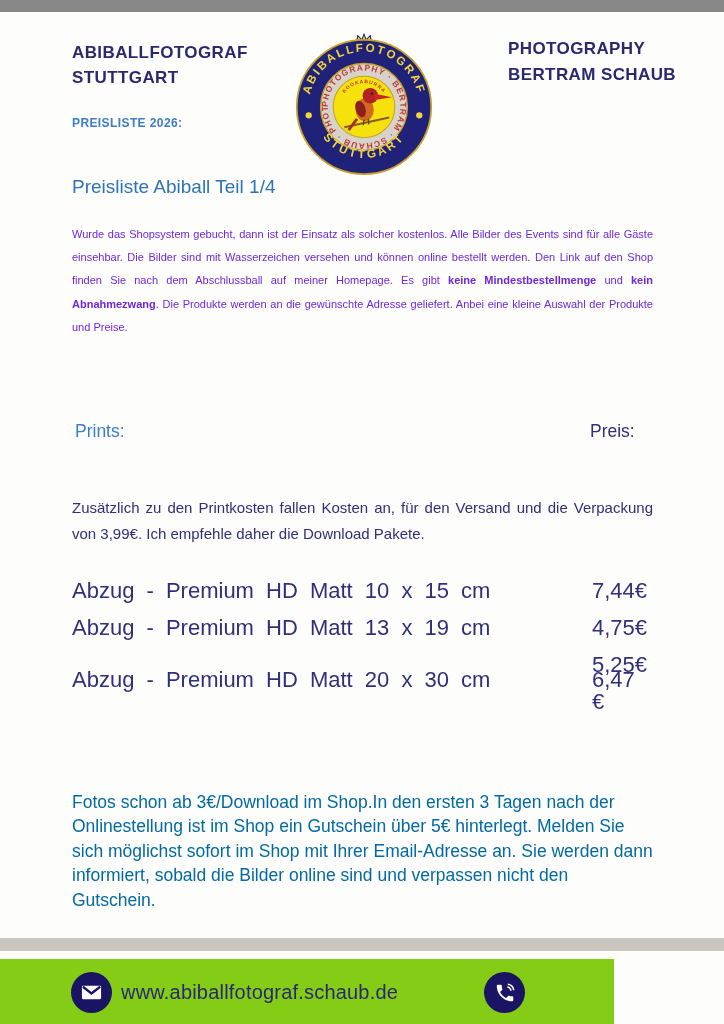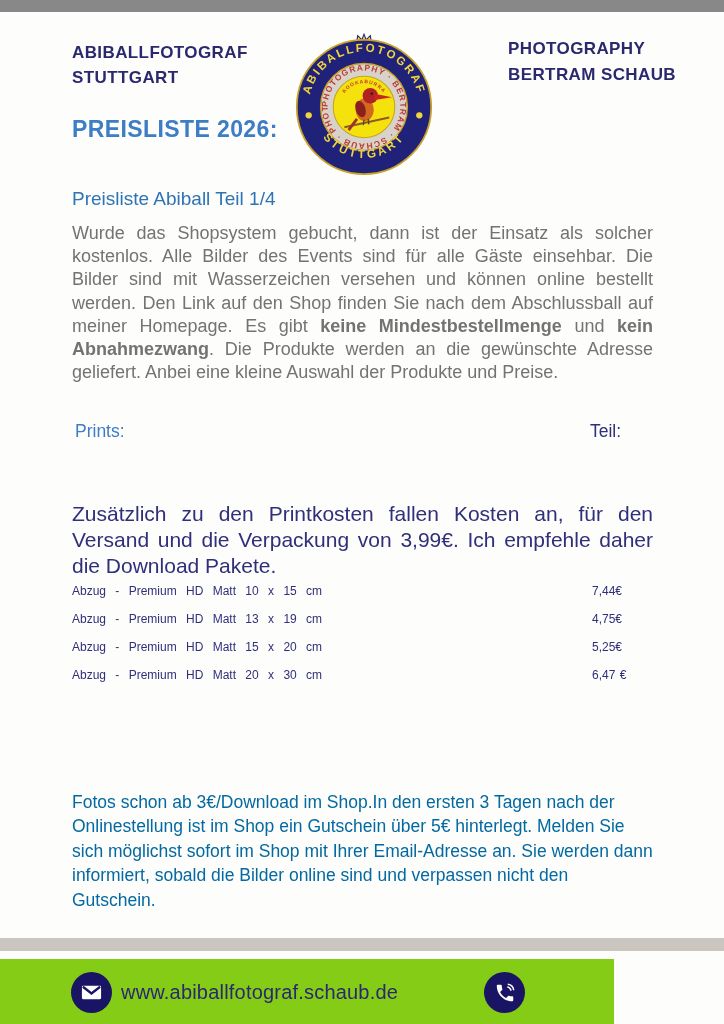--- a/index.html
+++ b/index.html
@@ -12,57 +12,57 @@
     margin:12px auto;
   }
   
   .brand-left{
     position:absolute;left:72px;top:28px;
     color:#2a296d;font-size:17px;font-weight:600;
     letter-spacing:.4px;line-height:25px;
   }
   .pricelist-label{
     position:absolute;left:72px;top:104px;
-    color:#3d7dc6;font-size:23px;font-weight:600;letter-spacing:.4px;
+    color:#3d7dc6;font-size:12px;font-weight:600;letter-spacing:.4px;
   }
   .brand-right{
     position:absolute;left:508px;top:24px;
     color:#2a296d;font-size:17px;font-weight:600;
     letter-spacing:.4px;line-height:26px;
   }
   .logo{position:absolute;left:294px;top:20px;width:140px;height:145px;}
   
   .section-title{
-    position:absolute;left:72px;top:176px;
+    position:absolute;left:72px;top:164px;
     color:#2e74b5;font-size:19px;font-weight:500;
   }
   .intro{
-    position:absolute;left:72px;top:192px;width:581px;
-    color:#737373;font-size:18px;line-height:23.2px;
+    position:absolute;left:72px;top:200px;width:581px;
+    color:#6d28d9;font-size:11px;line-height:23.2px;
     text-align:justify;
   }
   .intro b{font-weight:700;}
   .col-label-left{
     position:absolute;left:75px;top:409px;
     color:#3d7dc6;font-size:17.5px;font-weight:500;
   }
   .col-label-right{
     position:absolute;left:590px;top:409px;
     color:#302f7a;font-size:17.5px;
   }
   .shipping-note{
     position:absolute;left:72px;top:468px;width:581px;
-    color:#302f7a;font-size:21px;line-height:26px;
+    color:#302f7a;font-size:15px;line-height:26px;
     text-align:justify;
   }
   
   .price-table{
     position:absolute;left:72px;top:568px;width:581px;
-    display:flex;flex-direction:column;gap:6px;
-    color:#302f7a;font-size:12px;line-height:22px;
+    display:flex;flex-direction:column;gap:15px;
+    color:#302f7a;font-size:22px;line-height:22px;
   }
   .price-row{position:relative;width:100%;}
   .price-row .item{word-spacing:6px;}
   .price-row .price{position:absolute;left:520px;top:0;word-spacing:1px;}
   
   .promo{
     position:absolute;left:72px;top:760px;width:584px;
     color:#0369a1;font-size:17.5px;line-height:24.6px;
     text-align:left;
   }
@@ -152,35 +152,34 @@
         <line x1="106" y1="124" x2="107" y2="132" stroke="#5a4632" stroke-width="2"></line>
       </g>
     </svg>
   </div>
 
   <div class="section-title">Preisliste Abiball Teil 1/4</div>
 
   <p class="intro"><span>Wurde das Shopsystem gebucht, dann ist der Einsatz als solcher kostenlos. Alle Bilder des Events sind für alle Gäste einsehbar. Die Bilder sind mit Wasserzeichen versehen und können online bestellt werden. Den Link auf den Shop finden Sie nach dem Abschlussball auf meiner Homepage. Es gibt </span><b>keine Mindestbestellmenge</b><span> und </span><b>kein Abnahmezwang</b><span>. Die Produkte werden an die gewünschte Adresse geliefert. Anbei eine kleine Auswahl der Produkte und Preise.</span></p>
 
   <div class="col-label-left">Prints:</div>
-  <div class="col-label-right">Teil:</div>
+  <div class="col-label-right">Preis:</div>
 
   <p class="shipping-note">Zusätzlich zu den Printkosten fallen Kosten an, für den Versand und die Verpackung von 3,99€. Ich empfehle daher die Download Pakete.</p>
 
   <div class="price-table">
     <div class="price-row">
       <span class="item">Abzug - Premium HD Matt 10 x 15 cm</span>
       <span class="price">7,44€</span>
     </div>
     <div class="price-row">
       <span class="item">Abzug - Premium HD Matt 13 x 19 cm</span>
       <span class="price">4,75€</span>
     </div>
     <div class="price-row">
-      <span class="item">Abzug - Premium HD Matt 15 x 20 cm</span>
       <span class="price">5,25€</span>
     </div>
     <div class="price-row">
       <span class="item">Abzug -  Premium HD Matt  20 x 30 cm</span>
       <span class="price">6,47 €</span>
     </div>
   </div>
 
   <p class="promo">Fotos schon ab 3€/Download im Shop.In den ersten 3 Tagen nach der Onlinestellung ist im Shop ein Gutschein über 5€ hinterlegt. Melden Sie sich möglichst sofort im Shop mit Ihrer Email-Adresse an. Sie werden dann informiert, sobald die Bilder online sind und verpassen nicht den Gutschein.</p>
 

